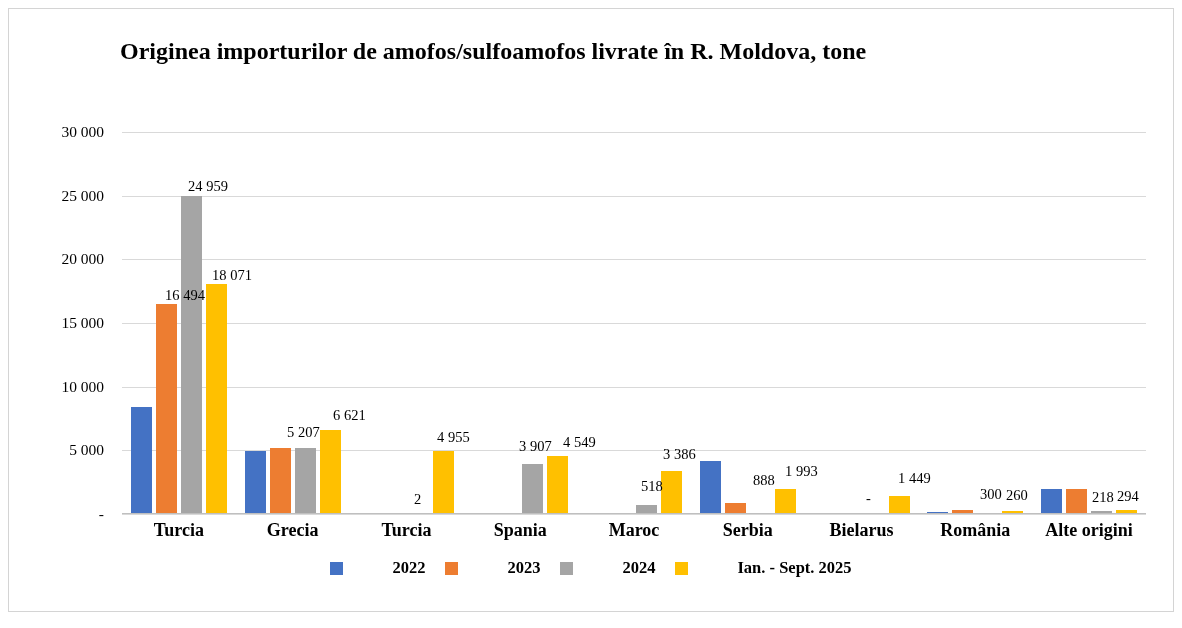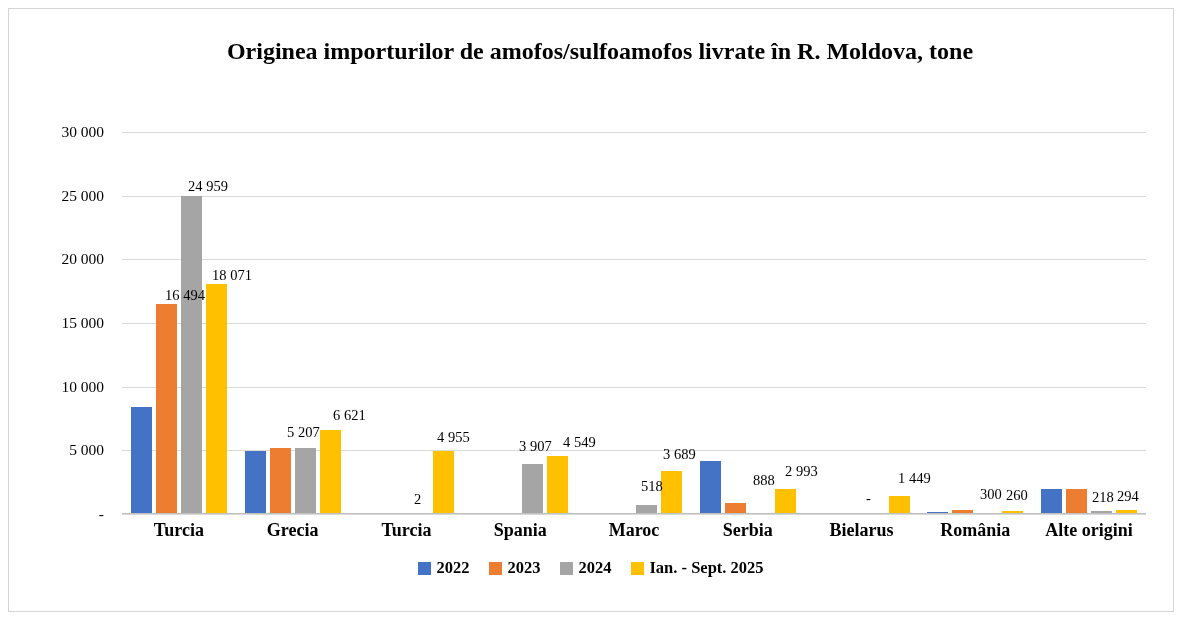--- a/index.html
+++ b/index.html
@@ -24,21 +24,21 @@
     width: 1166px;
     height: 604px;
     border: 1px solid #d4d4d4;
     box-sizing: border-box;
   }
   .chart-title {
     position: absolute;
     left: 120px;
     top: 36px;
     width: 960px;
-    text-align: center;
+    text-align: left;
     font-size: 24px;
     font-weight: bold;
     line-height: 31px;
     color: #000000;
     font-family: "Liberation Serif", serif;
   }
   
   .plot {
     position: absolute;
     left: 122px;
@@ -126,20 +126,21 @@
   .legend-swatch {
     width: 13px;
     height: 13px;
     display: inline-block;
   }
   .legend-text {
     font-size: 16.5px;
     font-weight: bold;
     color: #000000;
     font-family: "Liberation Serif", serif;
+    margin-left: 44px;
   }
 </style>
 </head>
 <body>
 
 <div class="chart-frame">
   <div class="chart-border"></div>
 
   <div class="chart-title">Originea importurilor de amofos/sulfoamofos livrate în R. Moldova, tone</div>
 
@@ -335,22 +336,22 @@
 <div style="position: absolute; left: 165px; top: 287px; font-size: 14.5px; font-family: &quot;Liberation Serif&quot;, serif; color: rgb(0, 0, 0); white-space: nowrap;">16 494</div>
     <div style="position: absolute; left: 188px; top: 178px; font-size: 14.5px; font-family: &quot;Liberation Serif&quot;, serif; color: rgb(0, 0, 0); white-space: nowrap;">24 959</div>
     <div style="position: absolute; left: 212px; top: 267px; font-size: 14.5px; font-family: &quot;Liberation Serif&quot;, serif; color: rgb(0, 0, 0); white-space: nowrap;">18 071</div>
     <div style="position: absolute; left: 287px; top: 424px; font-size: 14.5px; font-family: &quot;Liberation Serif&quot;, serif; color: rgb(0, 0, 0); white-space: nowrap;">5 207</div>
     <div style="position: absolute; left: 333px; top: 407px; font-size: 14.5px; font-family: &quot;Liberation Serif&quot;, serif; color: rgb(0, 0, 0); white-space: nowrap;">6 621</div>
     <div style="position: absolute; left: 414px; top: 491px; font-size: 14.5px; font-family: &quot;Liberation Serif&quot;, serif; color: rgb(0, 0, 0); white-space: nowrap;">2</div>
     <div style="position: absolute; left: 437px; top: 429px; font-size: 14.5px; font-family: &quot;Liberation Serif&quot;, serif; color: rgb(0, 0, 0); white-space: nowrap;">4 955</div>
     <div style="position: absolute; left: 519px; top: 438px; font-size: 14.5px; font-family: &quot;Liberation Serif&quot;, serif; color: rgb(0, 0, 0); white-space: nowrap;">3 907</div>
     <div style="position: absolute; left: 563px; top: 434px; font-size: 14.5px; font-family: &quot;Liberation Serif&quot;, serif; color: rgb(0, 0, 0); white-space: nowrap;">4 549</div>
     <div style="position: absolute; left: 641px; top: 478px; font-size: 14.5px; font-family: &quot;Liberation Serif&quot;, serif; color: rgb(0, 0, 0); white-space: nowrap;">518</div>
-    <div style="position: absolute; left: 663px; top: 446px; font-size: 14.5px; font-family: &quot;Liberation Serif&quot;, serif; color: rgb(0, 0, 0); white-space: nowrap;">3 689</div>
+    <div style="position: absolute; left: 663px; top: 446px; font-size: 14.5px; font-family: &quot;Liberation Serif&quot;, serif; color: rgb(0, 0, 0); white-space: nowrap;">3 386</div>
     <div style="position: absolute; left: 753px; top: 472px; font-size: 14.5px; font-family: &quot;Liberation Serif&quot;, serif; color: rgb(0, 0, 0); white-space: nowrap;">888</div>
-    <div style="position: absolute; left: 785px; top: 463px; font-size: 14.5px; font-family: &quot;Liberation Serif&quot;, serif; color: rgb(0, 0, 0); white-space: nowrap;">2 993</div>
+    <div style="position: absolute; left: 785px; top: 463px; font-size: 14.5px; font-family: &quot;Liberation Serif&quot;, serif; color: rgb(0, 0, 0); white-space: nowrap;">1 993</div>
     <div style="position: absolute; left: 866px; top: 490px; font-size: 14.5px; font-family: &quot;Liberation Serif&quot;, serif; color: rgb(0, 0, 0); white-space: nowrap;">-</div>
     <div style="position: absolute; left: 898px; top: 470px; font-size: 14.5px; font-family: &quot;Liberation Serif&quot;, serif; color: rgb(0, 0, 0); white-space: nowrap;">1 449</div>
     <div style="position: absolute; left: 980px; top: 486px; font-size: 14.5px; font-family: &quot;Liberation Serif&quot;, serif; color: rgb(0, 0, 0); white-space: nowrap;">300</div>
     <div style="position: absolute; left: 1006px; top: 487px; font-size: 14.5px; font-family: &quot;Liberation Serif&quot;, serif; color: rgb(0, 0, 0); white-space: nowrap;">260</div>
     <div style="position: absolute; left: 1092px; top: 489px; font-size: 14.5px; font-family: &quot;Liberation Serif&quot;, serif; color: rgb(0, 0, 0); white-space: nowrap;">218</div>
     <div style="position: absolute; left: 1117px; top: 488px; font-size: 14.5px; font-family: &quot;Liberation Serif&quot;, serif; color: rgb(0, 0, 0); white-space: nowrap;">294</div>
   </div>
 
 </body></html>

